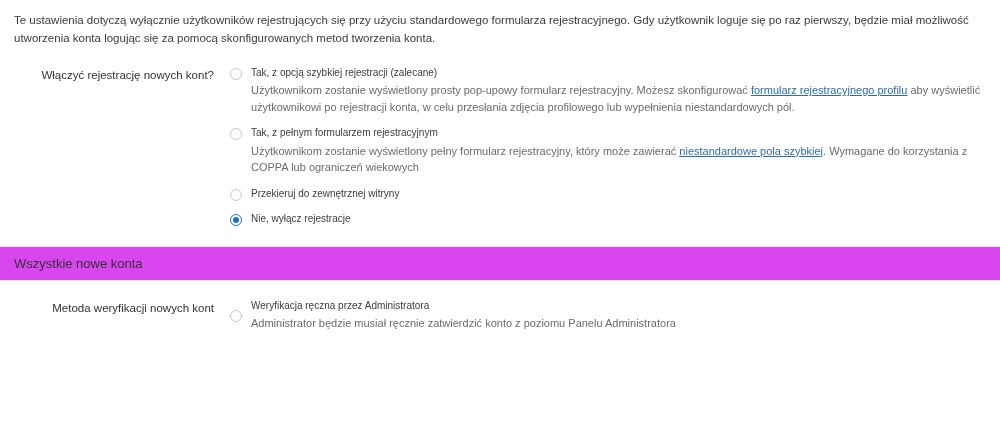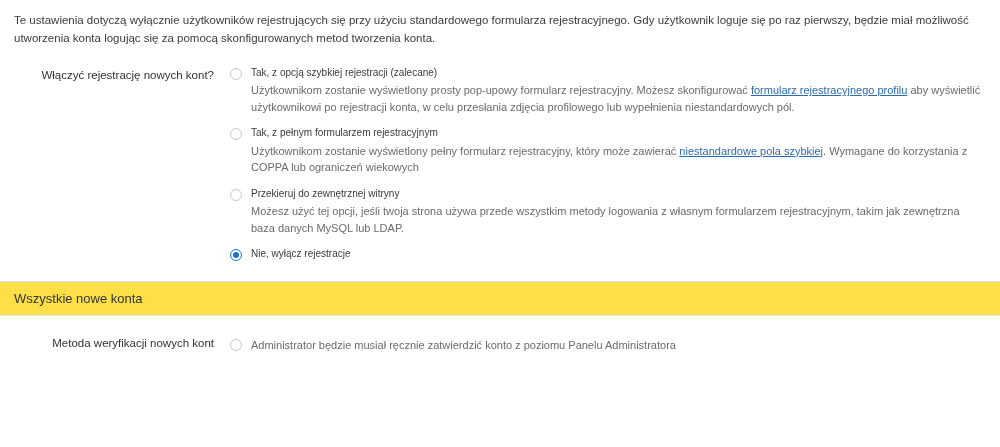--- a/index.html
+++ b/index.html
@@ -99,21 +99,21 @@
     line-height: 1.5;
     margin-top: 3px;
     max-width: 940px;
   }
   .opt-desc a {
     color: #2b6cb0;
     text-decoration: underline;
   }
   .section-header {
     margin-top: 20px;
-    background: #fde047;
+    background: #d946ef;
     border-top: 1px solid #dfe3e8;
     border-bottom: 1px solid #dfe3e8;
     padding: 9px 14px;
     font-size: 13px;
     color: #333333;
   }
   .note-text {
     padding: 14px 14px 0 14px;
     font-size: 11.5px;
     color: #3b3b3b;
@@ -144,21 +144,20 @@
         <div class="opt-body">
           <div class="opt-title">Tak, z pełnym formularzem rejestracyjnym</div>
           <div class="opt-desc"><span>Użytkownikom zostanie wyświetlony pełny formularz rejestracyjny, który może zawierać </span><a href="#">niestandardowe pola szybkiej</a><span>. Wymagane do korzystania z COPPA lub ograniczeń wiekowych</span></div>
         </div>
       </div>
 
       <div class="option">
         <span class="radio"></span>
         <div class="opt-body">
           <div class="opt-title">Przekieruj do zewnętrznej witryny</div>
-          <div class="opt-desc">Możesz użyć tej opcji, jeśli twoja strona używa przede wszystkim metody logowania z własnym formularzem rejestracyjnym, takim jak zewnętrzna baza danych MySQL lub LDAP.</div>
         </div>
       </div>
 
       <div class="option">
         <span class="radio checked"></span>
         <div class="opt-body">
           <div class="opt-title">Nie, wyłącz rejestracje</div>
         </div>
       </div>
 
@@ -169,20 +168,21 @@
 
 
   <div class="field-row">
     <div class="field-label">Metoda weryfikacji nowych kont</div>
     <div class="options">
 
 
       <div class="option">
         <span class="radio"></span>
         <div class="opt-body">
+          <div class="opt-title">Weryfikacja ręczna przez Administratora</div>
           <div class="opt-desc">Administrator będzie musiał ręcznie zatwierdzić konto z poziomu Panelu Administratora</div>
         </div>
       </div>
 
     </div>
   </div>
 
 </div>
 
 </body></html>

